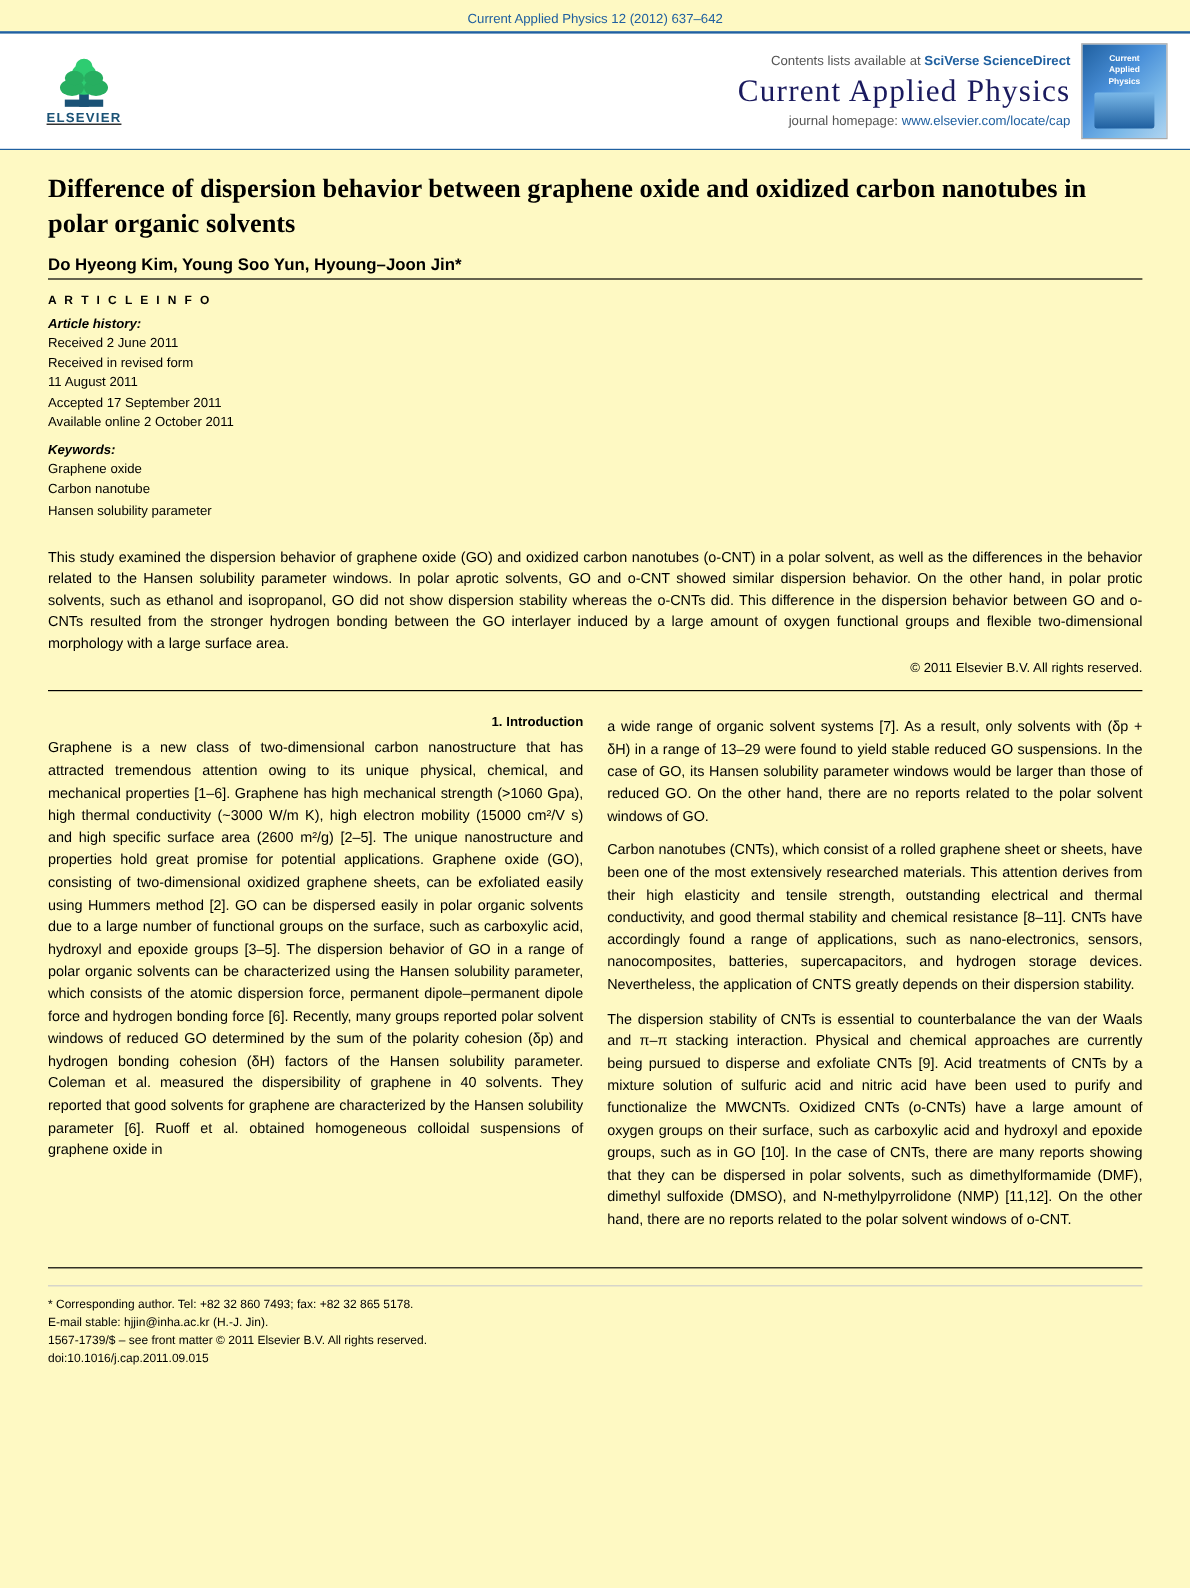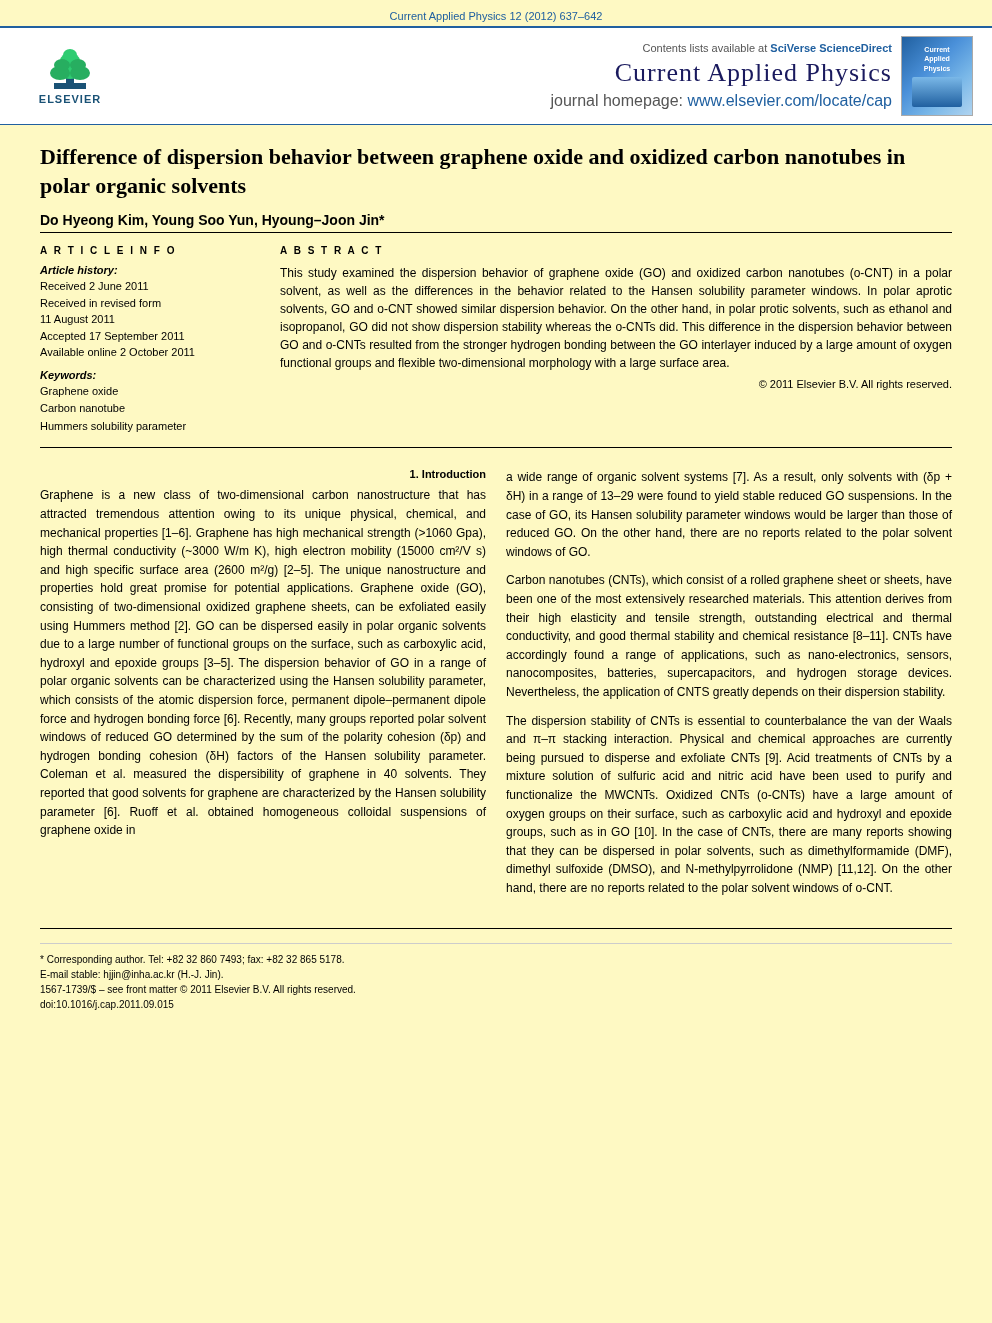--- a/index.html
+++ b/index.html
@@ -31,20 +31,21 @@
       display: flex;
       align-items: center;
       padding: 8px 10px;
       background: #fff;
     }
     .header-left {
       width: 120px;
       display: flex;
       flex-direction: column;
       align-items: center;
+      text-decoration: underline;
     }
     .elsevier-logo-box {
       width: 110px;
       height: 70px;
       display: flex;
       flex-direction: column;
       align-items: center;
       justify-content: center;
     }
     .elsevier-tree {
@@ -75,21 +76,21 @@
     }
     .journal-title {
       font-size: 26px;
       font-family: 'Times New Roman', serif;
       color: #1a1a5e;
       font-weight: normal;
       letter-spacing: 1px;
       margin-bottom: 4px;
     }
     .journal-homepage {
-      font-size: 16px;
+      font-size: 11px;
       color: #555;
       font-family: Arial, sans-serif;
     }
     .homepage-link {
       color: #2060a0;
     }
     .header-right {
       width: 90px;
       display: flex;
       align-items: center;
@@ -140,20 +141,21 @@
       margin-bottom: 14px;
     }
     
     .info-section {
       display: flex;
       gap: 20px;
       border-top: 1px solid #000;
       border-bottom: 1px solid #000;
       padding: 12px 0;
       margin-bottom: 20px;
+      flex-direction: column;
     }
     .article-info {
       width: 220px;
       flex-shrink: 0;
     }
     .abstract-section {
       flex: 1;
     }
     .section-header {
       font-size: 10px;
@@ -309,25 +311,24 @@
         <div class="info-dates">
           <span>Received 2 June 2011</span><br>
           <span>Received in revised form</span><br>
           <span>11 August 2011</span><br>
           <span>Accepted 17 September 2011</span><br>
           <span>Available online 2 October 2011</span>
         </div>
         <div class="keywords-label">Keywords:</div>
         <div class="keyword-item">Graphene oxide</div>
         <div class="keyword-item">Carbon nanotube</div>
-        <div class="keyword-item">Hummers solubility parameter</div>
+        <div class="keyword-item">Hansen solubility parameter</div>
       </div>
 
       <div class="abstract-section">
-        <div class="section-header">A B S T R A C T</div>
         <div class="abstract-text">This study examined the dispersion behavior of graphene oxide (GO) and oxidized carbon nanotubes (o-CNT) in a polar solvent, as well as the differences in the behavior related to the Hansen solubility parameter windows. In polar aprotic solvents, GO and o-CNT showed similar dispersion behavior. On the other hand, in polar protic solvents, such as ethanol and isopropanol, GO did not show dispersion stability whereas the o-CNTs did. This difference in the dispersion behavior between GO and o-CNTs resulted from the stronger hydrogen bonding between the GO interlayer induced by a large amount of oxygen functional groups and flexible two-dimensional morphology with a large surface area.</div>
         <div class="copyright-line">© 2011 Elsevier B.V. All rights reserved.</div>
       </div>
     </div>
 
     <div class="body-columns">
 
       <div class="col-left">
         <div class="section-title">
           <span>1.</span>&nbsp;<span>Introduction</span>

